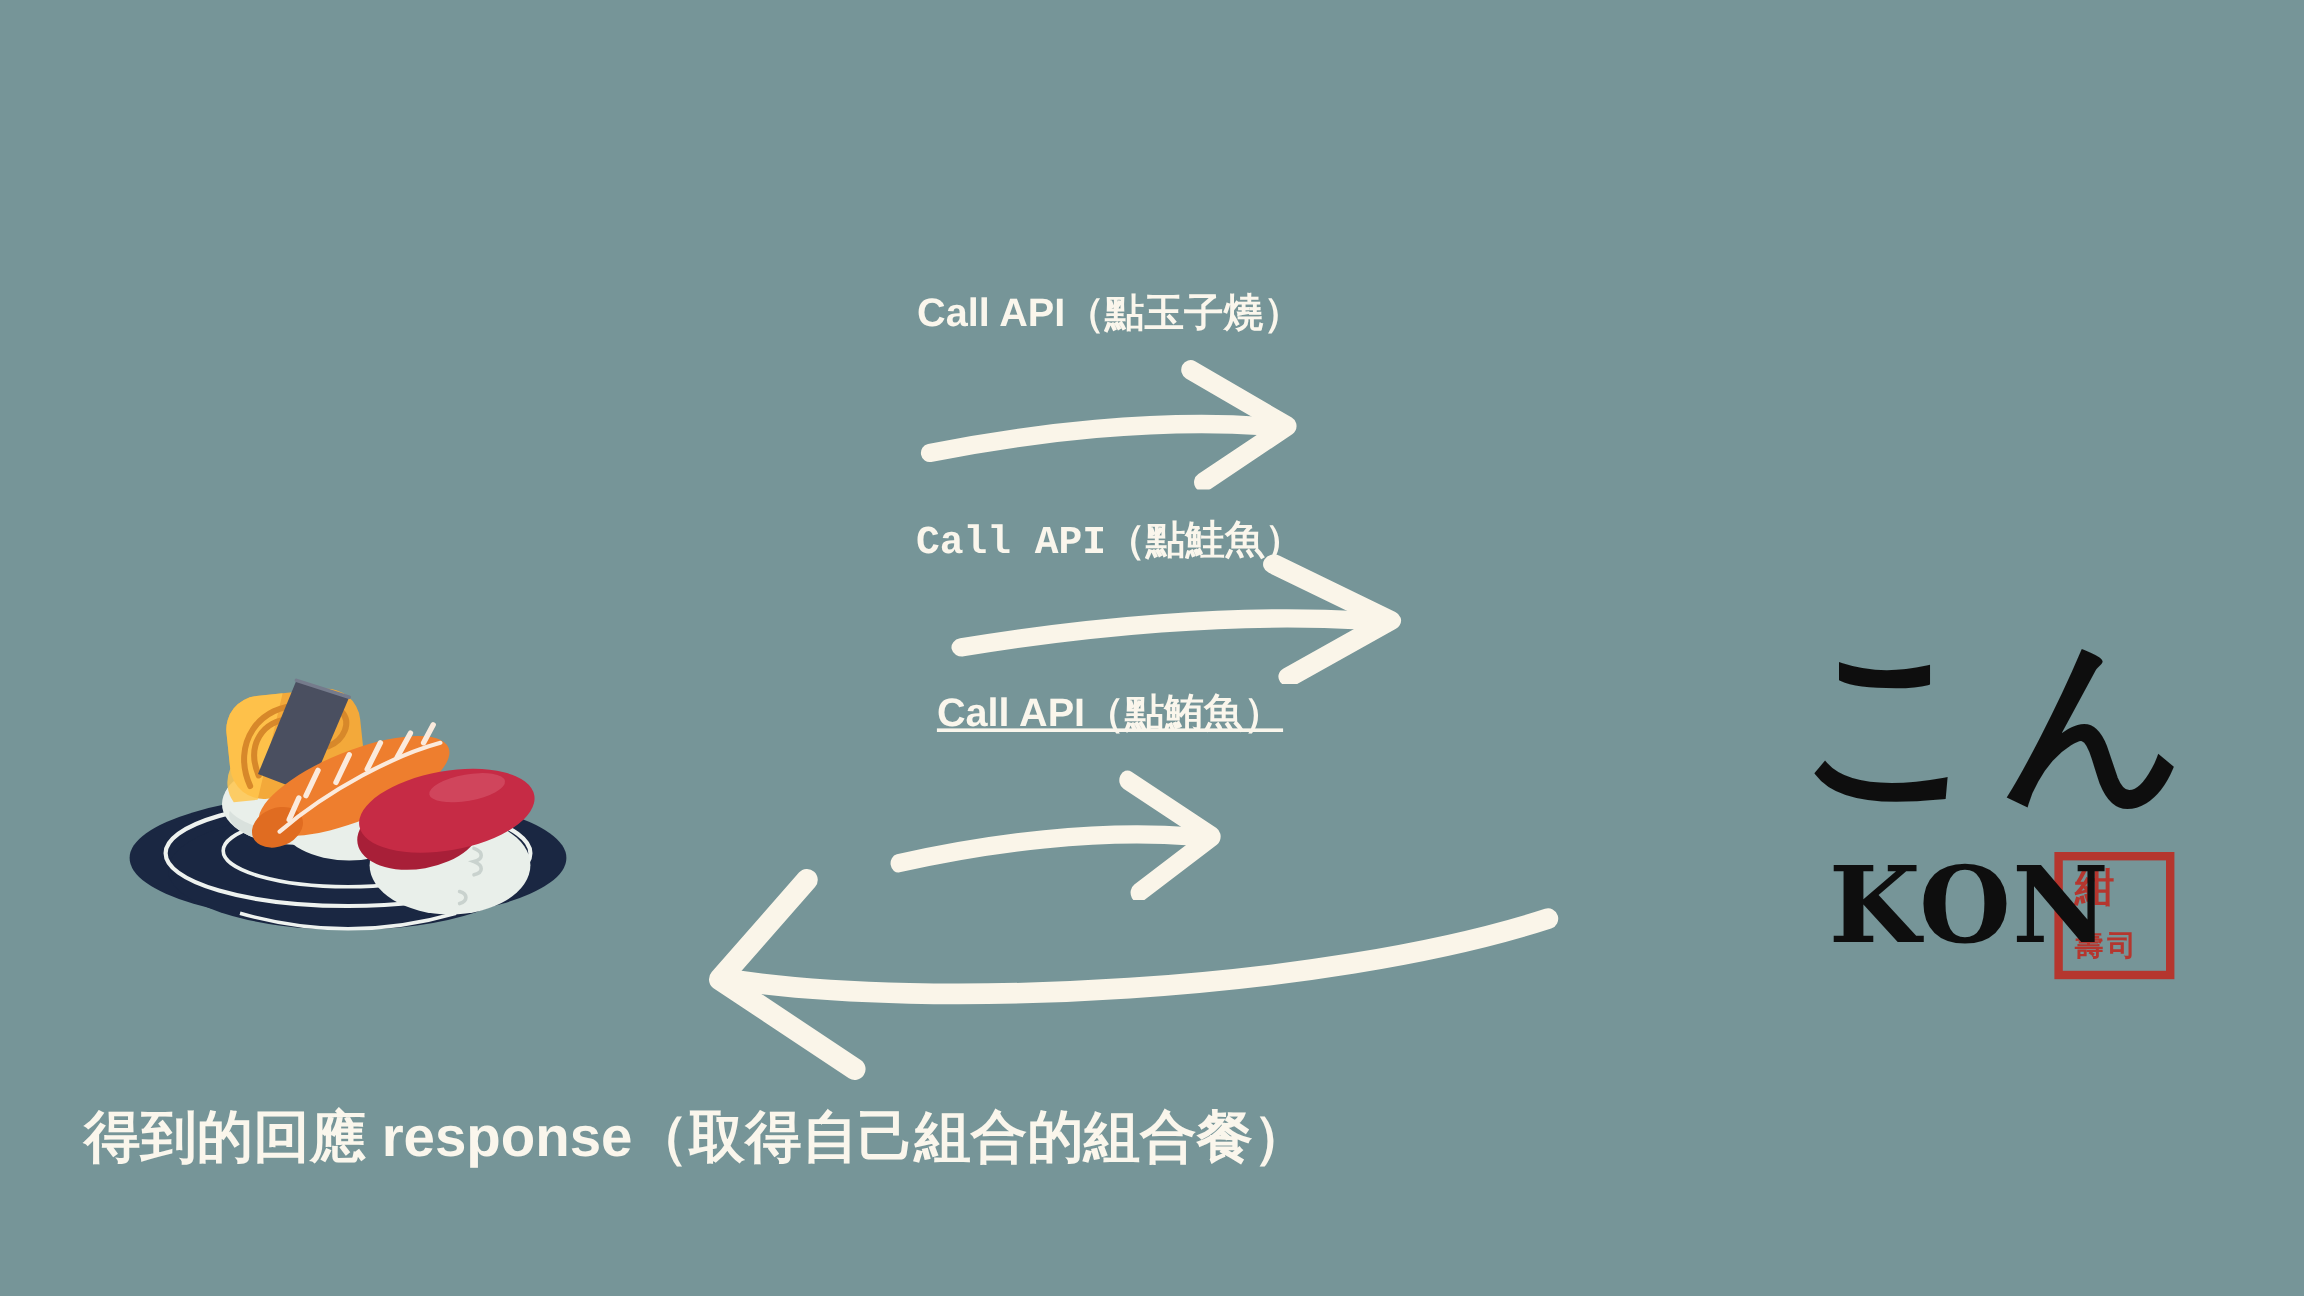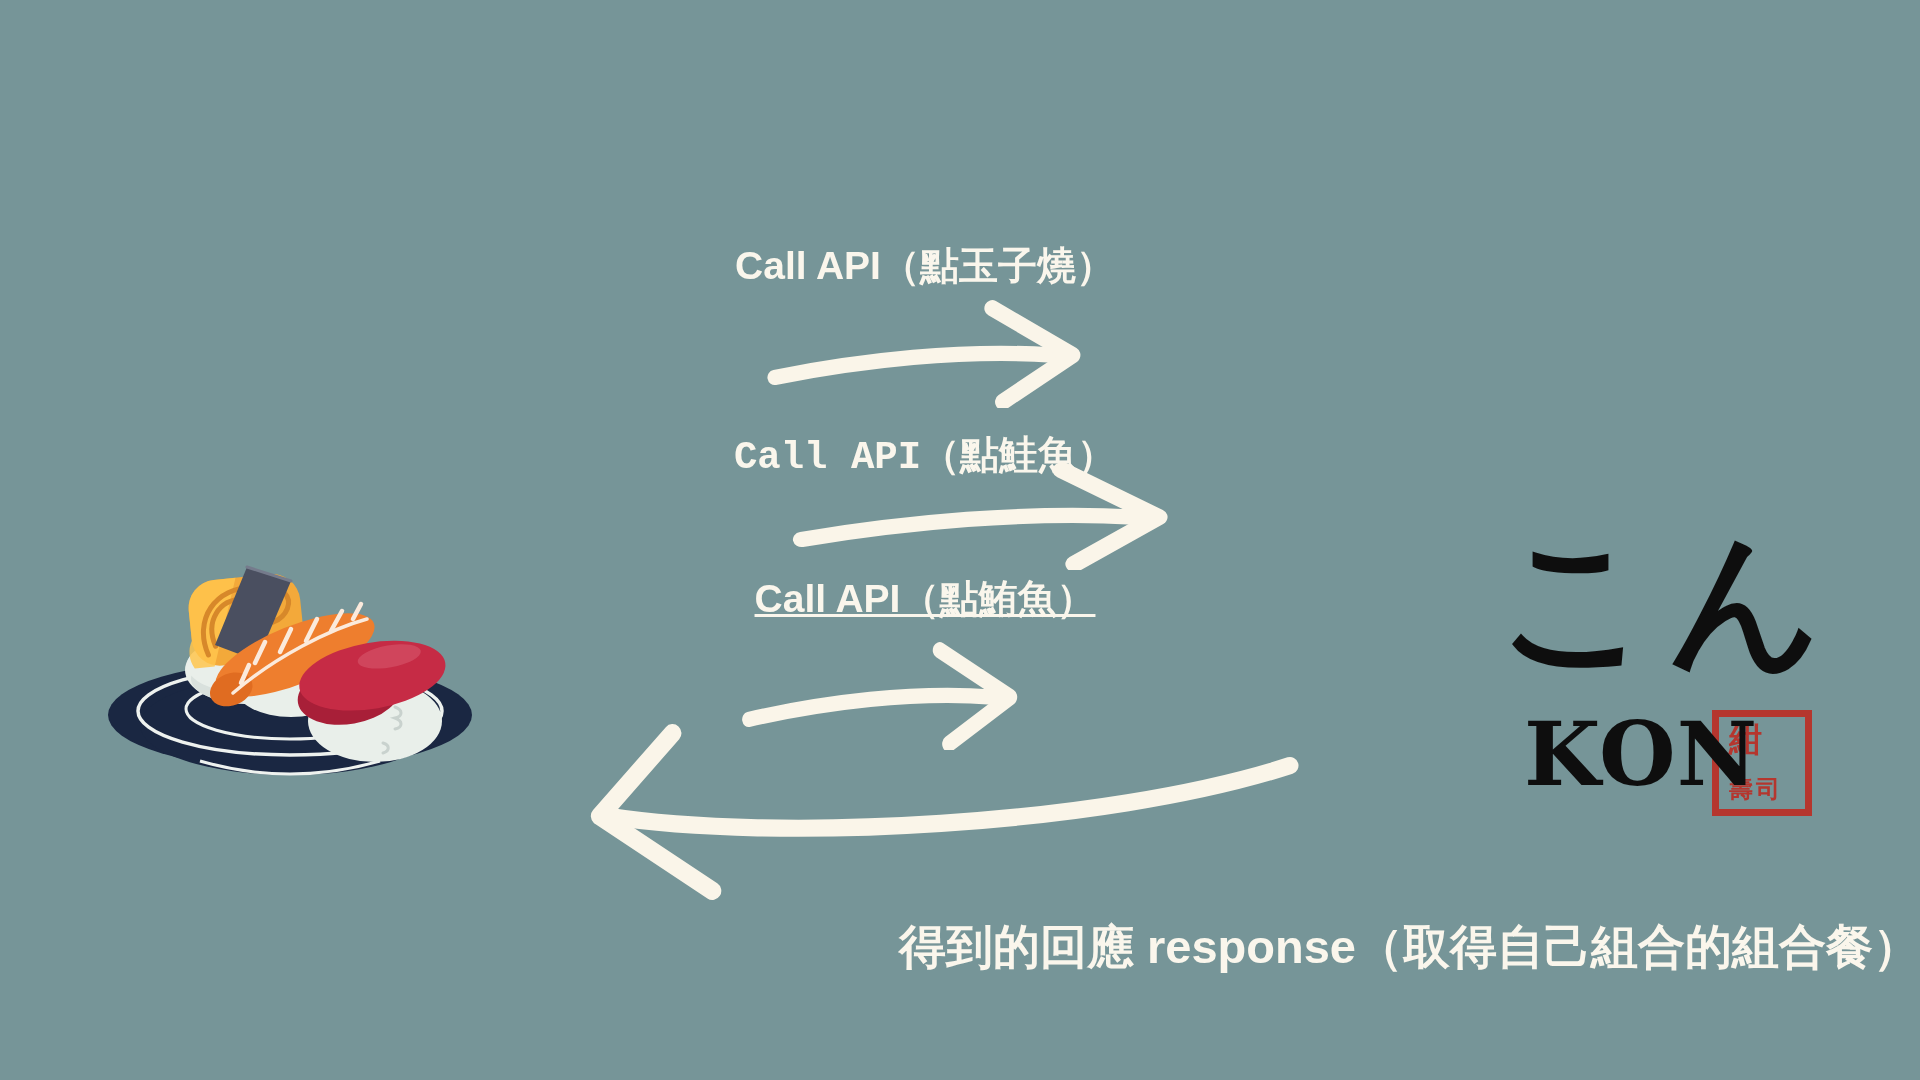--- a/index.html
+++ b/index.html
@@ -20,21 +20,21 @@
     font-weight:bold;
     letter-spacing:2px;
     color:#0e0e0e;
     white-space:nowrap;
   }
 
   
   .call-label{
     left:0;right:70px;
     text-align:center;
-    font-size:39px;
+    font-size:33px;
     font-weight:bold;
     color:#faf6ec;
     white-space:nowrap;
   }
   .call-1{top:239px;}
   .call-2{top:428px;font-family:Liberation Mono, monospace;}
   .call-3{top:572px;text-decoration:underline;}
 
   
   .arrow svg{display:block;width:100%;height:100%;}
@@ -45,21 +45,21 @@
     stroke-linejoin:round;
   }
   .arrow-1{left:765px;top:296px;width:330px;height:112px;}
   .arrow-2{left:790px;top:458px;width:395px;height:112px;}
   .arrow-3{left:740px;top:638px;width:290px;height:112px;}
   .arrow-response{left:545px;top:715px;width:757px;height:187px;}
 
   
   .response-label{
     left:70px;right:0;top:916px;
-    text-align:right;
+    text-align:left;
     font-size:47px;
     font-weight:bold;
     color:#faf6ec;
     white-space:nowrap;
   }
 
   
   .sushi{left:95px;top:555px;width:390px;height:235px;}
   .sushi svg{display:block;width:100%;height:100%;}
 

